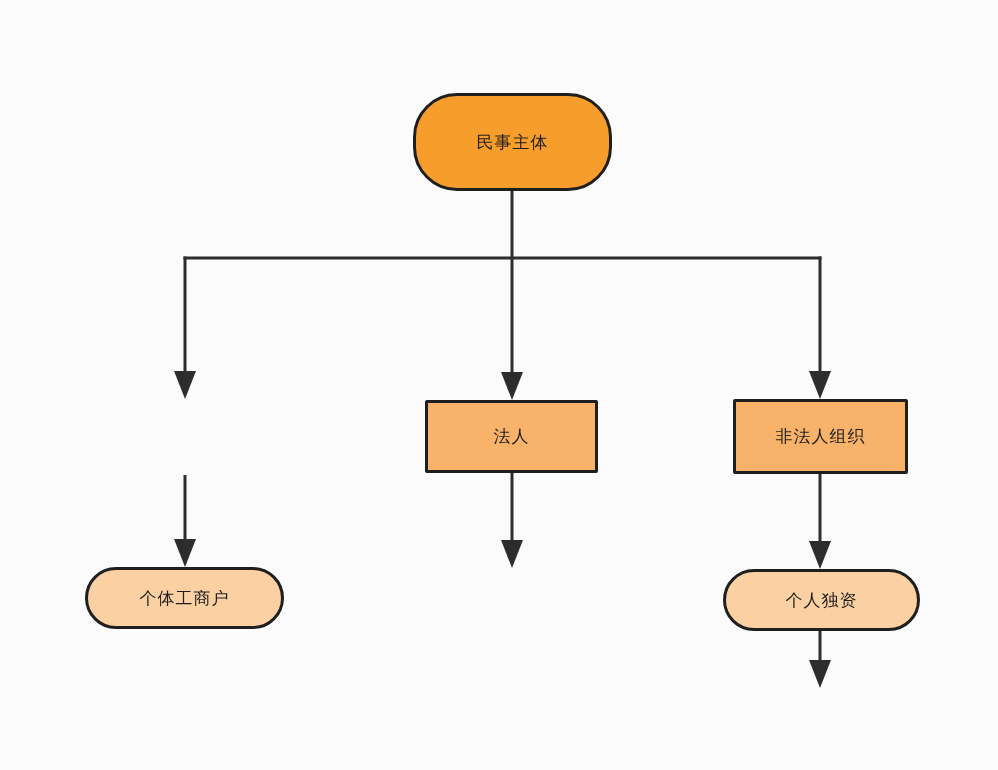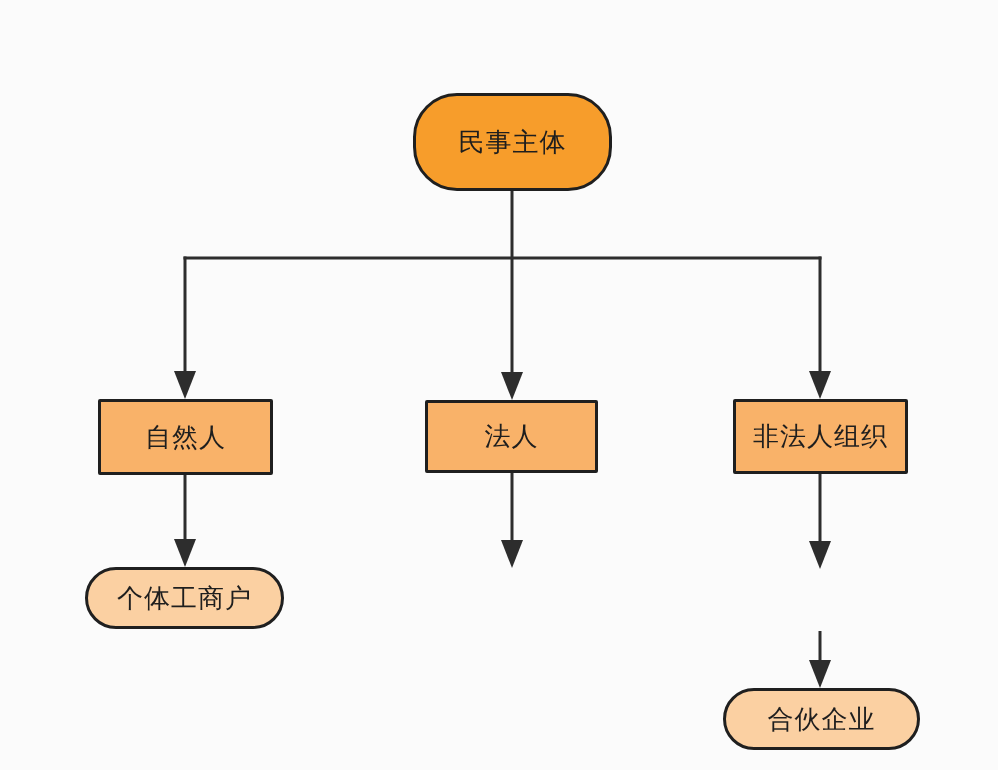--- a/index.html
+++ b/index.html
@@ -35,21 +35,21 @@
     fill: var(--connector);
     stroke: none;
   }
   .node {
     position: absolute;
     display: flex;
     align-items: center;
     justify-content: center;
     border: 3px solid var(--border);
     color: var(--text);
-    font-size: 26px;
+    font-size: 17px;
     letter-spacing: 1px;
     text-align: center;
     white-space: nowrap;
   }
   .node--root {
     left: 413px; top: 93px;
     width: 199px; height: 98px;
     border-radius: 44px;
     background: var(--root-fill);
   }
@@ -97,25 +97,24 @@
 
     <line x1="820" y1="474" x2="820" y2="542"></line>
     <polygon points="809,541 831,541 820,569"></polygon>
 
     <line x1="820" y1="631" x2="820" y2="661"></line>
     <polygon points="809,660 831,660 820,688"></polygon>
   </svg>
 
   <div class="node node--root" id="node-root">民事主体</div>
 
-  <div class="node node--branch" id="node-natural-person">自然人</div>
 
   <div class="node node--branch" id="node-unincorporated">非法人组织</div>
 
   <div class="node node--branch" id="node-legal-person">法人</div>
 
   <div class="node node--leaf" id="node-individual-biz">个体工商户</div>
 
 
+  <div class="node node--leaf" id="node-sole-proprietor">个人独资</div>
 
-  <div class="node node--leaf" id="node-partnership">合伙企业</div>
 
 </div>
 
 </body></html>

